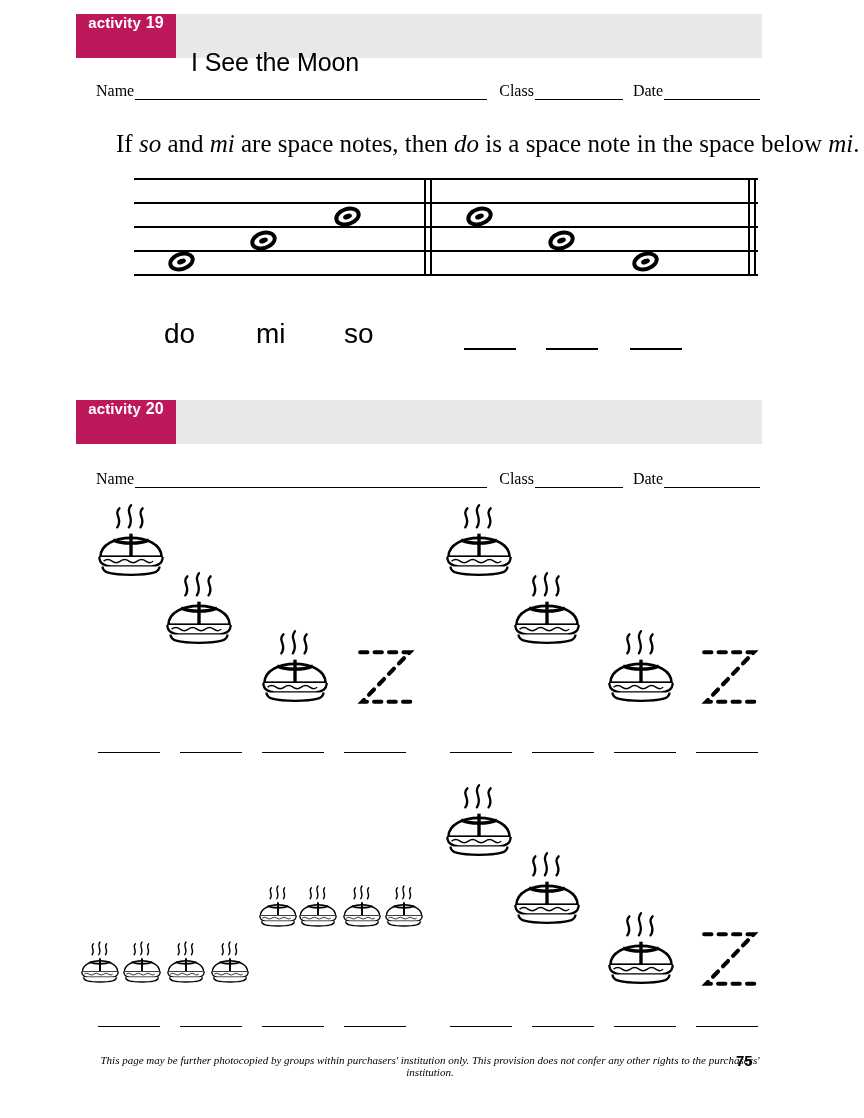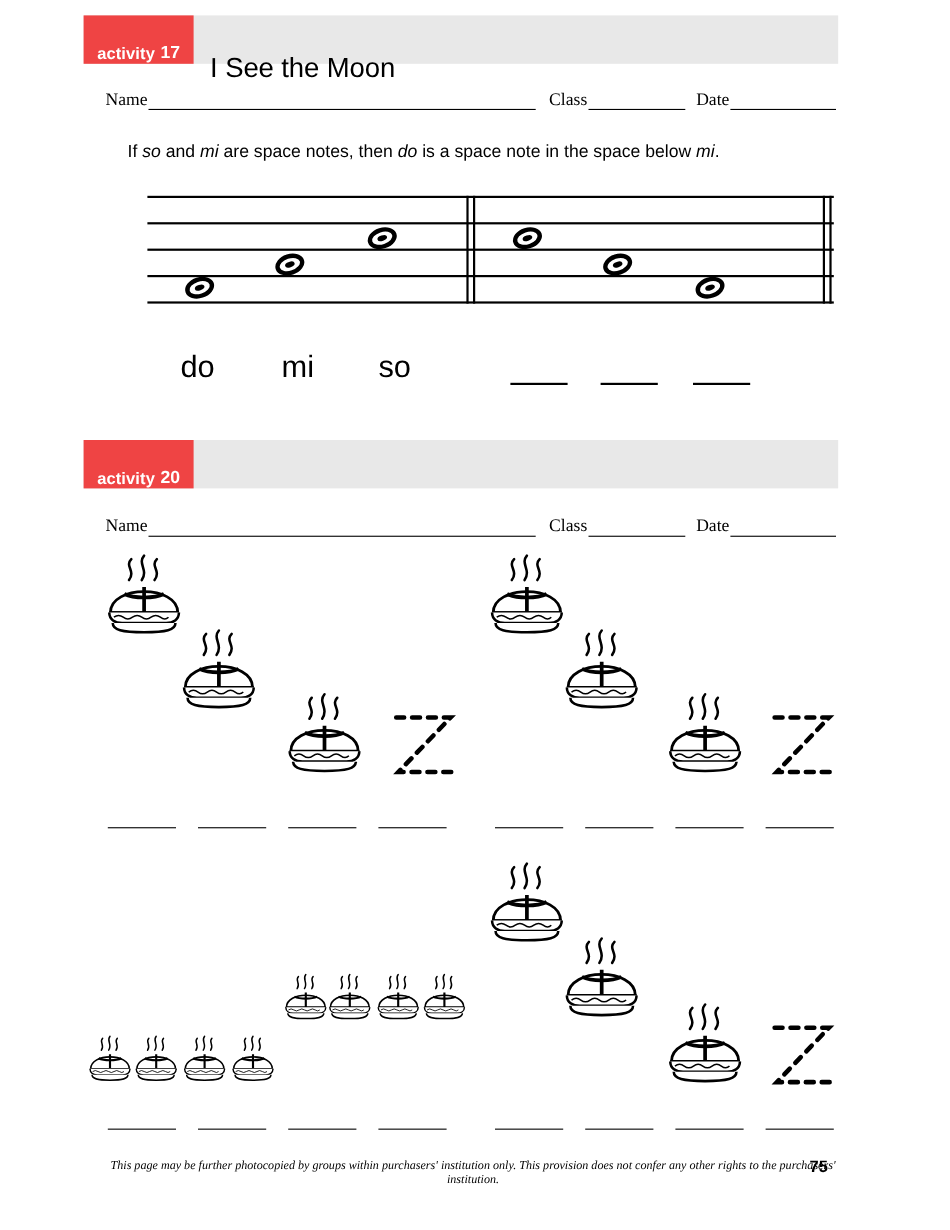--- a/index.html
+++ b/index.html
@@ -25,24 +25,24 @@
 
   
   .activity-banner {
     position: absolute;
     height: 44px;
     background: #e8e8e8;
     display: flex;
     align-items: stretch;
   }
   .activity-tag {
-    background: #ef4444;
+    background: #be185d;
     color: #ffffff;
     display: flex;
-    align-items: flex-end;
+    align-items: flex-start;
     justify-content: center;
     padding: 0 10px;
     min-width: 100px;
     box-sizing: border-box;
   }
   .activity-tag .word {
     font-size: 15px;
     font-weight: bold;
     letter-spacing: .1px;
   }
@@ -78,22 +78,22 @@
   }
   .rule-name { width: 352px; }
   .rule-class { width: 88px; margin-left: 4px; }
   .rule-date { width: 96px; margin-left: 4px; }
   .lbl-class { margin-left: 12px; }
   .lbl-date { margin-left: 10px; }
 
   
   .sentence {
     position: absolute;
-    font-family: Liberation Sans, sans-serif;
-    font-size: 16px;
+    font-family: Liberation Serif, serif;
+    font-size: 25px;
   }
   .sentence i { font-style: italic; }
 
   
   .staff {
     position: absolute;
     left: 134px;
     top: 178px;
     width: 624px;
     height: 98px;
@@ -177,21 +177,21 @@
   }
 </style>
 </head>
 <body>
 
 <div class="page">
 
   <div class="activity-banner" style="left:76px; top:14px; width:686px;">
     <div class="activity-tag">
       <span class="word">activity</span>
-      <span class="num">17</span>
+      <span class="num">19</span>
     </div>
     <div class="activity-title">I See the Moon</div>
   </div>
 
   <div class="namerow" style="left:96px; top:80px;">
     <span class="lbl">Name</span>
     <span class="rule rule-name"></span>
     <span class="lbl lbl-class">Class</span>
     <span class="rule rule-class"></span>
     <span class="lbl lbl-date">Date</span>

